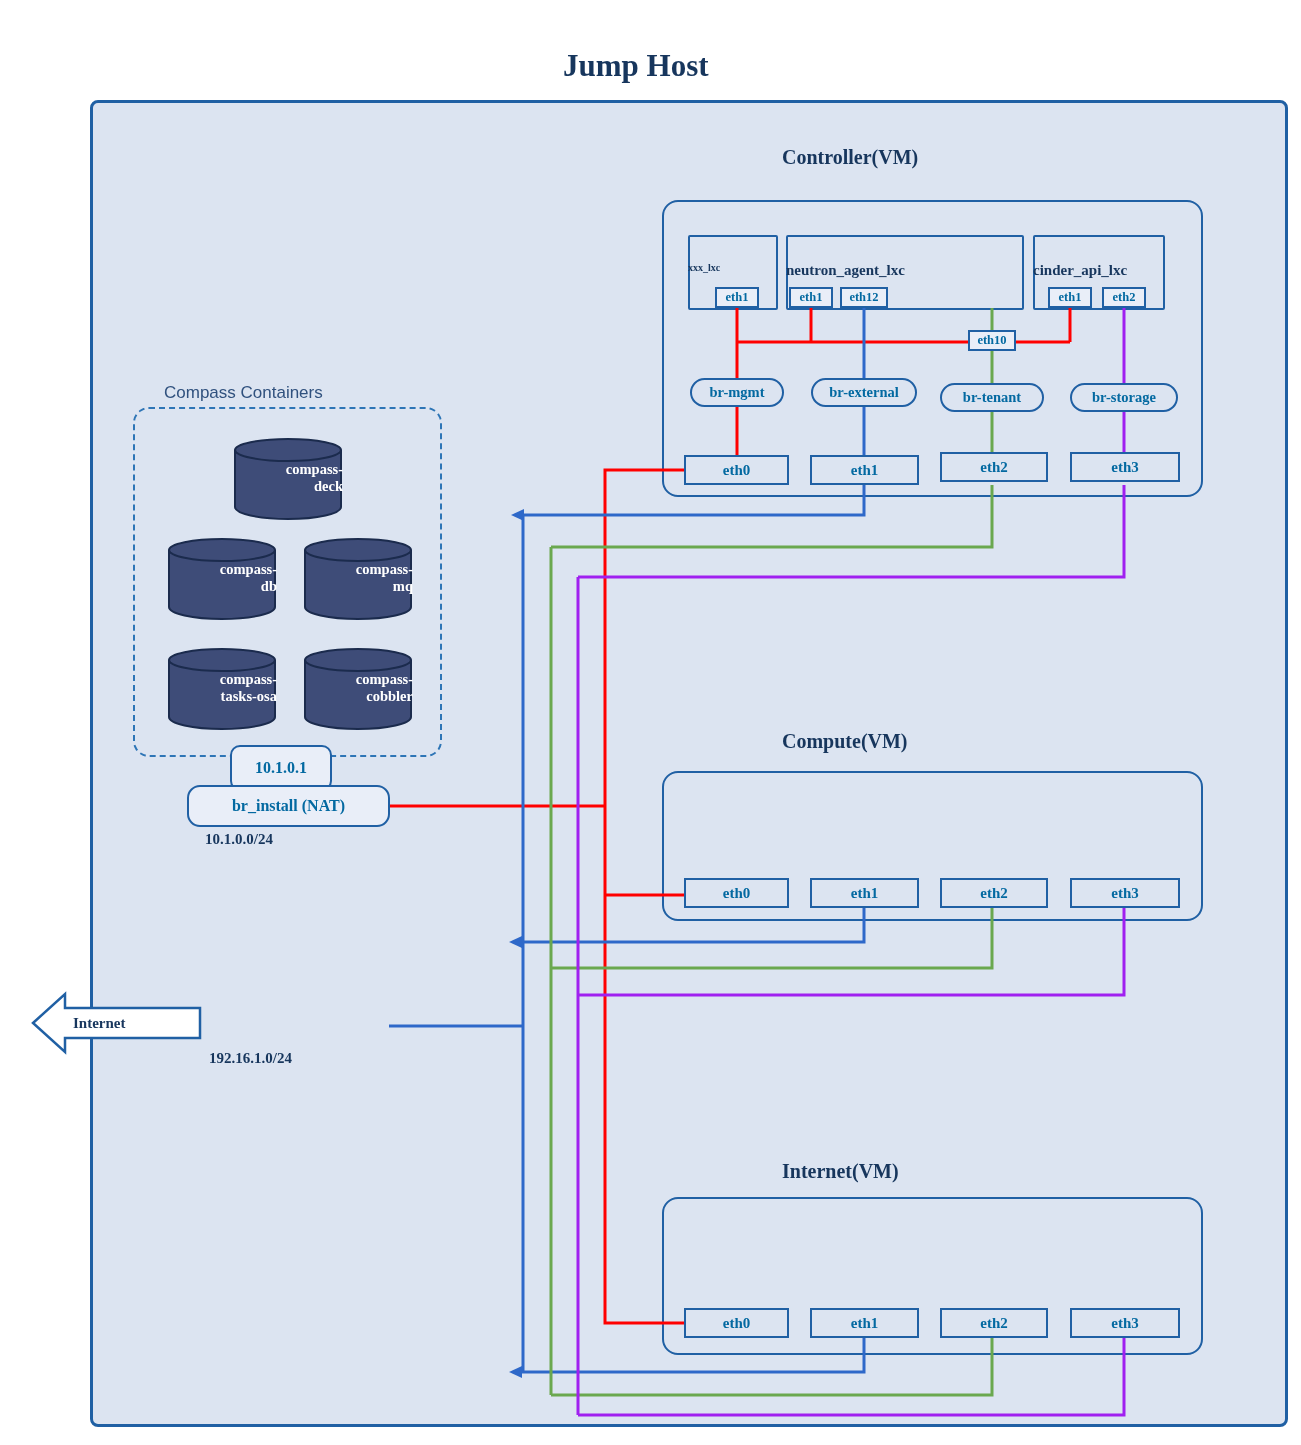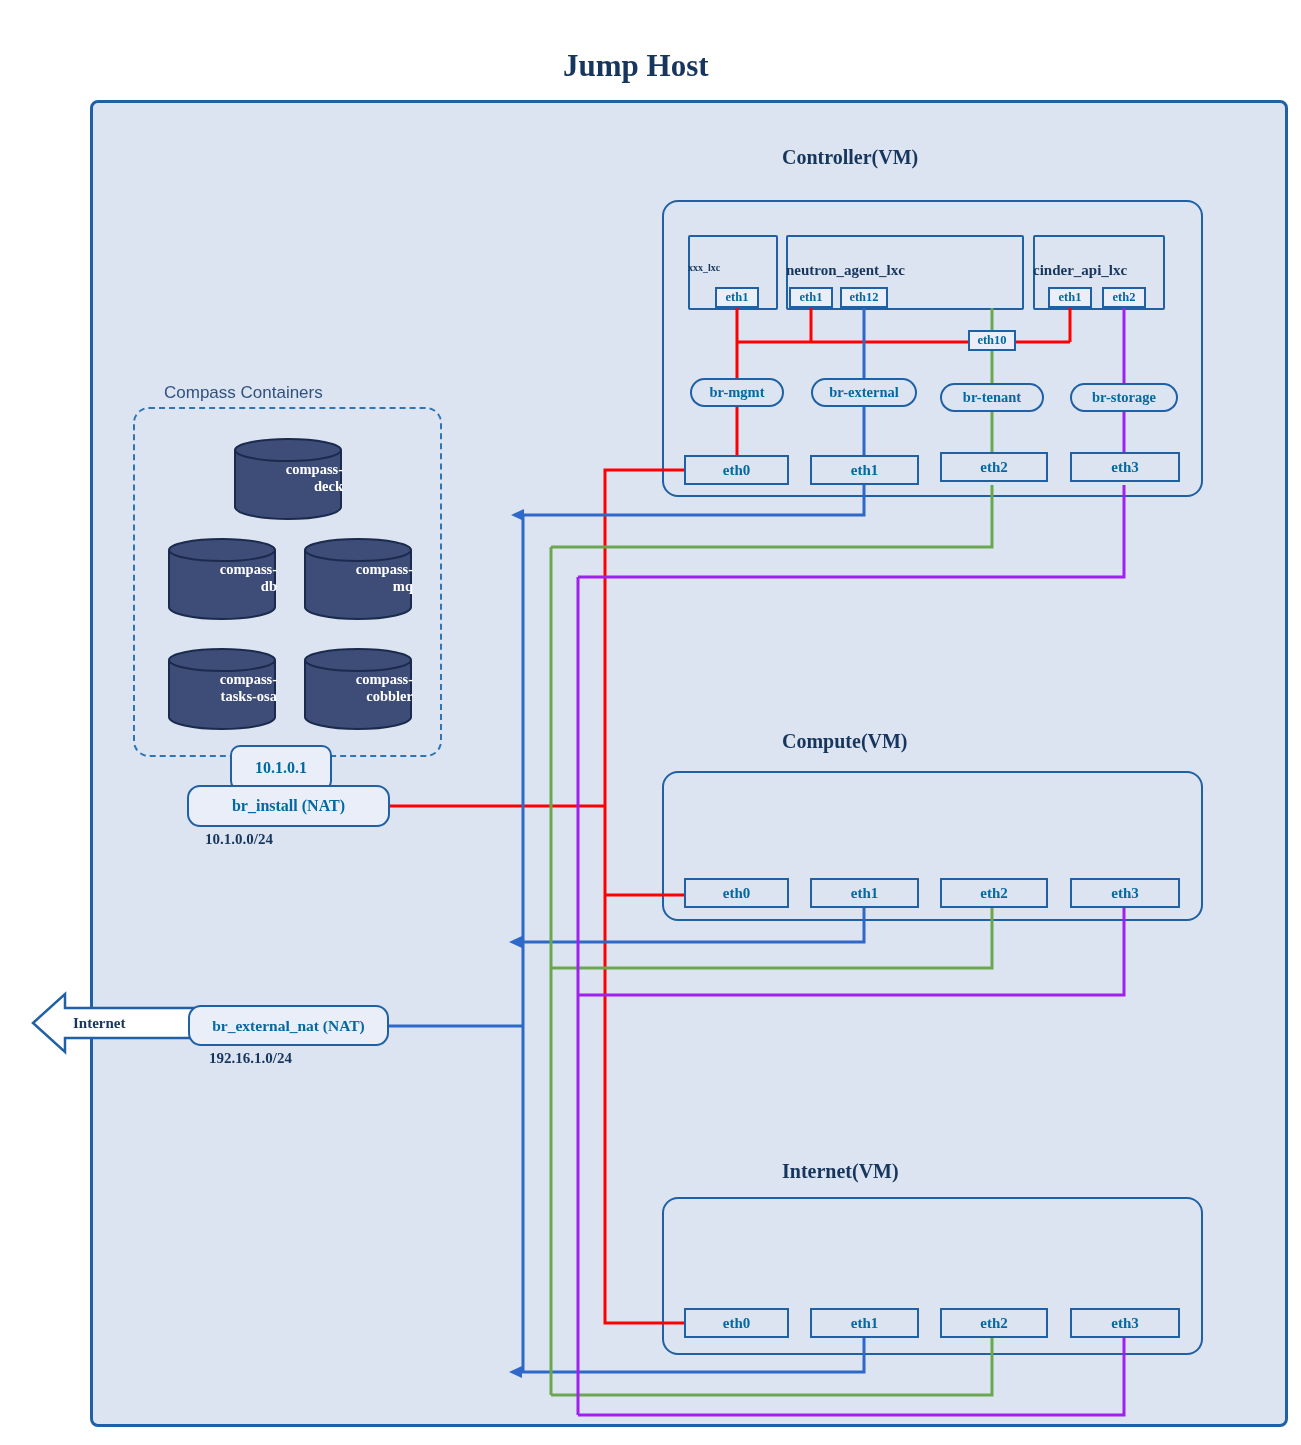--- a/index.html
+++ b/index.html
@@ -154,17 +154,16 @@
 
   <div class="smallbox nic" style="left:684px;top:1308px;width:105px;height:30px;">eth0</div>
   <div class="smallbox nic" style="left:810px;top:1308px;width:109px;height:30px;">eth1</div>
   <div class="smallbox nic" style="left:940px;top:1308px;width:108px;height:30px;">eth2</div>
   <div class="smallbox nic" style="left:1070px;top:1308px;width:110px;height:30px;">eth3</div>
 
   <div class="smallbox pill" style="left:230px;top:745px;width:102px;height:46px;">10.1.0.1</div>
   <div class="smallbox pill" style="left:187px;top:785px;width:203px;height:42px;border-radius:13px;">br_install (NAT)</div>
   <div class="lbl" style="left:205px;top:831px;width:150px;font-size:15px;">10.1.0.0/24</div>
 
-  <div class="smallbox pill" style="left:188px;top:1005px;width:201px;height:41px;border-radius:13px;font-size:15.5px;">br_external_nat (NAT)</div>
   <div class="lbl" style="left:209px;top:1050px;width:150px;font-size:15px;">192.16.1.0/24</div>
   <div class="lbl" style="left:73px;top:1015px;width:85px;font-size:15px;">Internet</div>
 
 </div>
 
 </body></html>

